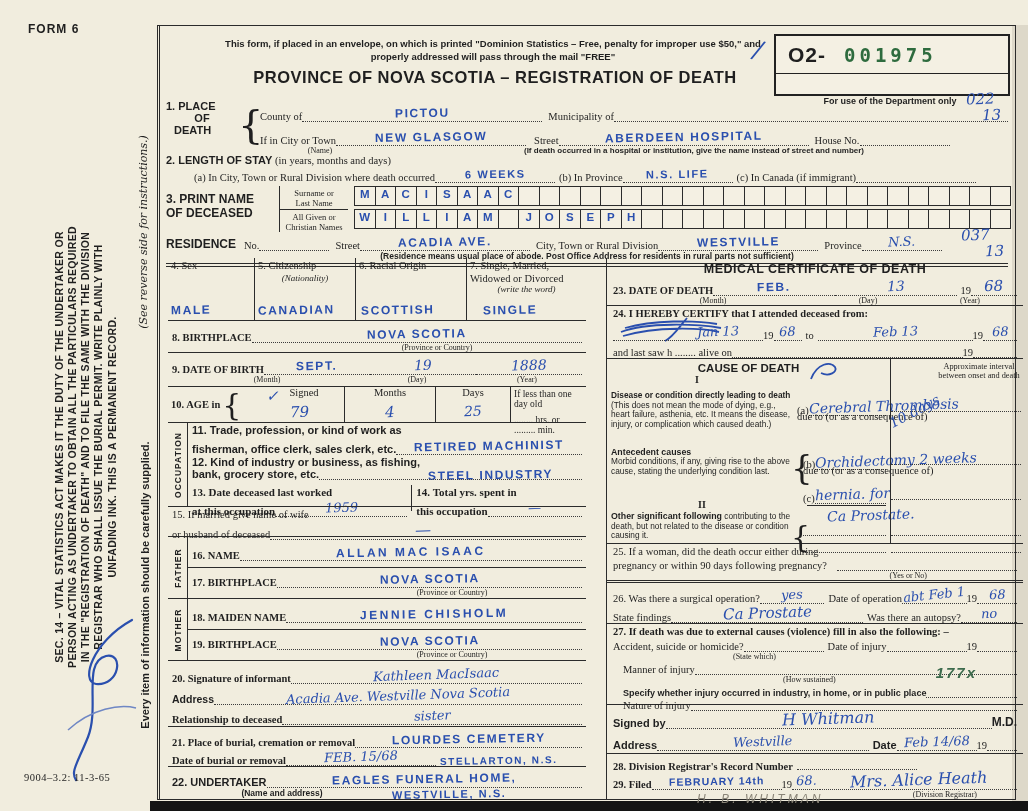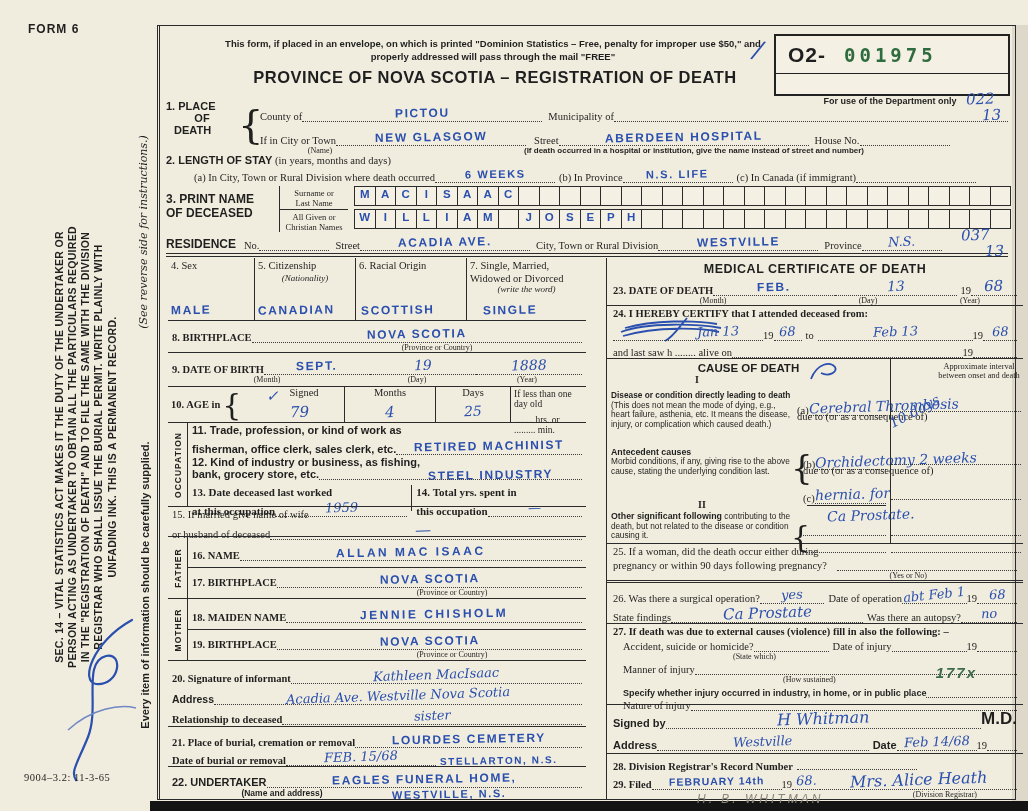--- a/index.html
+++ b/index.html
@@ -152,20 +152,21 @@
         <span class="sans b" style="font-size:12px;">RESIDENCE</span>
         <span class="lbl" style="margin-left:8px;">No.</span>
         <span class="lead" style="max-width:70px;"></span>
         <span class="lbl" style="margin-left:6px;">Street</span>
         <span class="lead" style="max-width:170px;"><span class="hw">ACADIA AVE.</span></span>
         <span class="lbl" style="margin-left:6px;">City, Town or Rural Division</span>
         <span class="lead" style="max-width:160px;"><span class="hw">WESTVILLE</span></span>
         <span class="lbl" style="margin-left:6px;">Province</span>
         <span class="lead" style="max-width:80px;"><span class="hwc">N.S.</span></span>
       </div>
+      <div class="sans b ctr" style="font-size:8.5px;">(Residence means usual place of abode. Post Office Address for residents in rural parts not sufficient)</div>
       <span class="abs hwc" style="right:18px;top:-7px;font-size:15px;">037</span>
       <span class="abs hwc" style="right:4px;top:9px;font-size:15px;">13</span>
     </div>
 
     <div class="abs" style="left:8px;top:232px;width:855px;height:541px;display:flex;gap:20px;">
 
       <div style="width:418px;display:flex;flex-direction:column;">
 
         <div class="colrow" style="height:62px;border-top:none;display:flex;padding:0;">
           <div style="width:86px;position:relative;border-right:1px solid #2b2b2b;">
@@ -482,21 +483,21 @@
             <span class="lbl">State findings</span>
             <span class="lead"><span class="hwc" style="font-size:15px;">Ca Prostate</span></span>
             <span class="lbl" style="margin-left:4px;">Was there an autopsy?</span>
             <span class="lead" style="max-width:56px;"><span class="hwc">no</span></span>
           </div>
         </div>
 
         <div style="height:78px;border-top:1px solid #2b2b2b;padding:2px 6px 0 6px;position:relative;">
           <div class="lbl b">27. If death was due to external causes (violence) fill in also the following: –</div>
           <div class="row" style="height:15px;">
-            <span class="lbl" style="margin-left:10px;">Accident, suicide or homicide?</span>
+            <span class="lbl" style="">Accident, suicide or homicide?</span>
             <span class="lead" style="max-width:120px;"></span>
             <span class="lbl" style="margin-left:4px;">Date of injury</span>
             <span class="lead" style="max-width:80px;"></span>
             <span class="lbl">19</span>
             <span class="lead" style="max-width:40px;"></span>
           </div>
           <div class="sub" style="padding-left:120px;text-align:left;">(State which)</div>
           <div class="row" style="height:14px;">
             <span class="lbl" style="margin-left:10px;">Manner of injury</span>
             <span class="lead">
@@ -511,21 +512,21 @@
           <div class="row" style="height:13px;">
             <span class="lbl" style="margin-left:10px;">Nature of injury</span>
             <span class="lead"></span>
           </div>
         </div>
 
         <div style="height:26px;border-top:1.5px solid #2b2b2b;padding:0 6px;">
           <div class="row" style="height:24px;">
             <span class="sans b" style="font-size:11px;">Signed by</span>
             <span class="lead"><span class="hwc" style="font-size:16px;">H Whitman</span></span>
-            <span class="sans b" style="font-size:17px;">M.D.</span>
+            <span class="sans b" style="font-size:12px;">M.D.</span>
           </div>
         </div>
         <div style="height:26px;padding:0 6px;">
           <div class="row" style="height:22px;">
             <span class="sans b" style="font-size:11px;">Address</span>
             <span class="lead"><span class="hwc">Westville</span></span>
             <span class="sans b" style="font-size:11px;margin-left:4px;">Date</span>
             <span class="lead" style="max-width:80px;"><span class="hwc">Feb 14/68</span></span>
             <span class="lbl">19</span>
             <span class="lead" style="max-width:30px;"></span>

